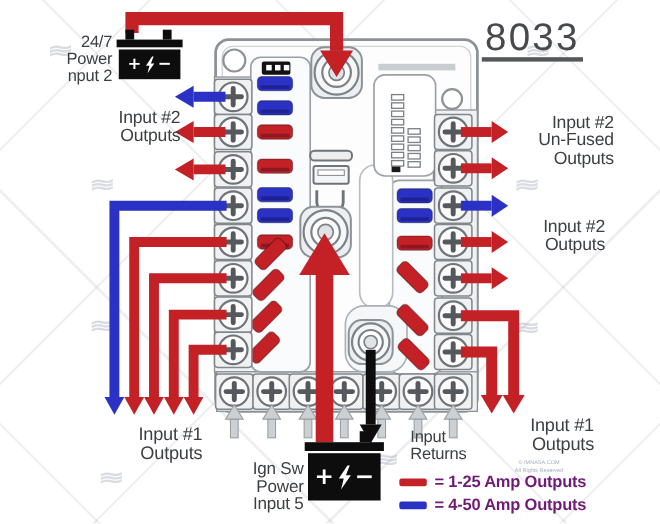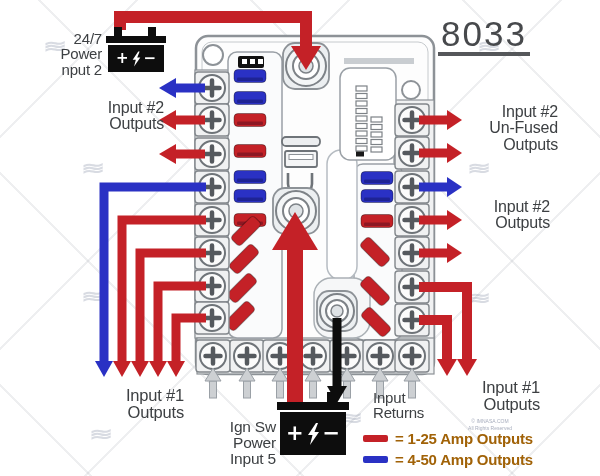--- a/index.html
+++ b/index.html
@@ -17,21 +17,21 @@
   .model{font-size:35px;letter-spacing:2px;color:#47494c;border-bottom:4px solid #55575a;
          padding:0 3px 1px 3px;line-height:1;}
   .c{text-align:right;}
   .r{text-align:right;}
   .bat{position:absolute;}
   .bat div{position:absolute;background:#0d0d0d;}
   .bat .body{display:flex;align-items:center;justify-content:center;gap:3px;color:#fff;}
   .bat .sym{font-weight:bold;line-height:1;font-family:"DejaVu Sans",sans-serif;}
   .legend-row{position:absolute;display:flex;align-items:center;gap:7px;}
   .legend-row .swatch{width:25px;height:7px;border-radius:2px;flex:0 0 auto;}
-  .legend-row .txt{font-weight:bold;font-size:15px;color:#a16207;letter-spacing:-0.2px;}
+  .legend-row .txt{font-weight:bold;font-size:15px;color:#701a75;letter-spacing:-0.2px;}
   .wm{position:absolute;font-size:5px;line-height:1.3;color:#a7adbd;text-align:center;width:56px;}
 </style>
 </head>
 <body>
 
 <div class="stage">
   <div class="xmark"></div>
 
   <span class="wave" style="left:48px;top:36px">≋</span>
   <span class="wave" style="left:86px;top:158px">≋</span>

